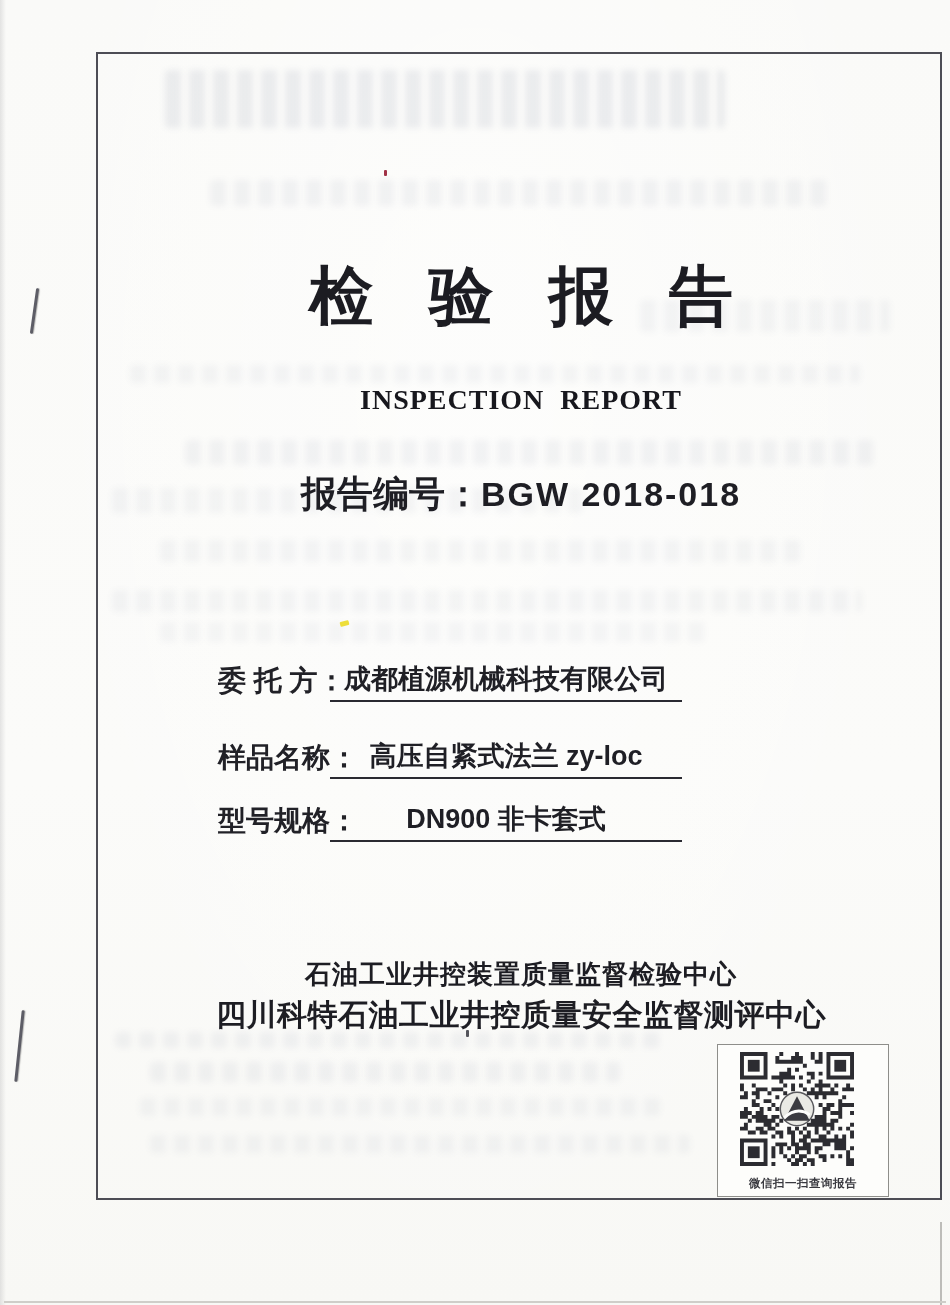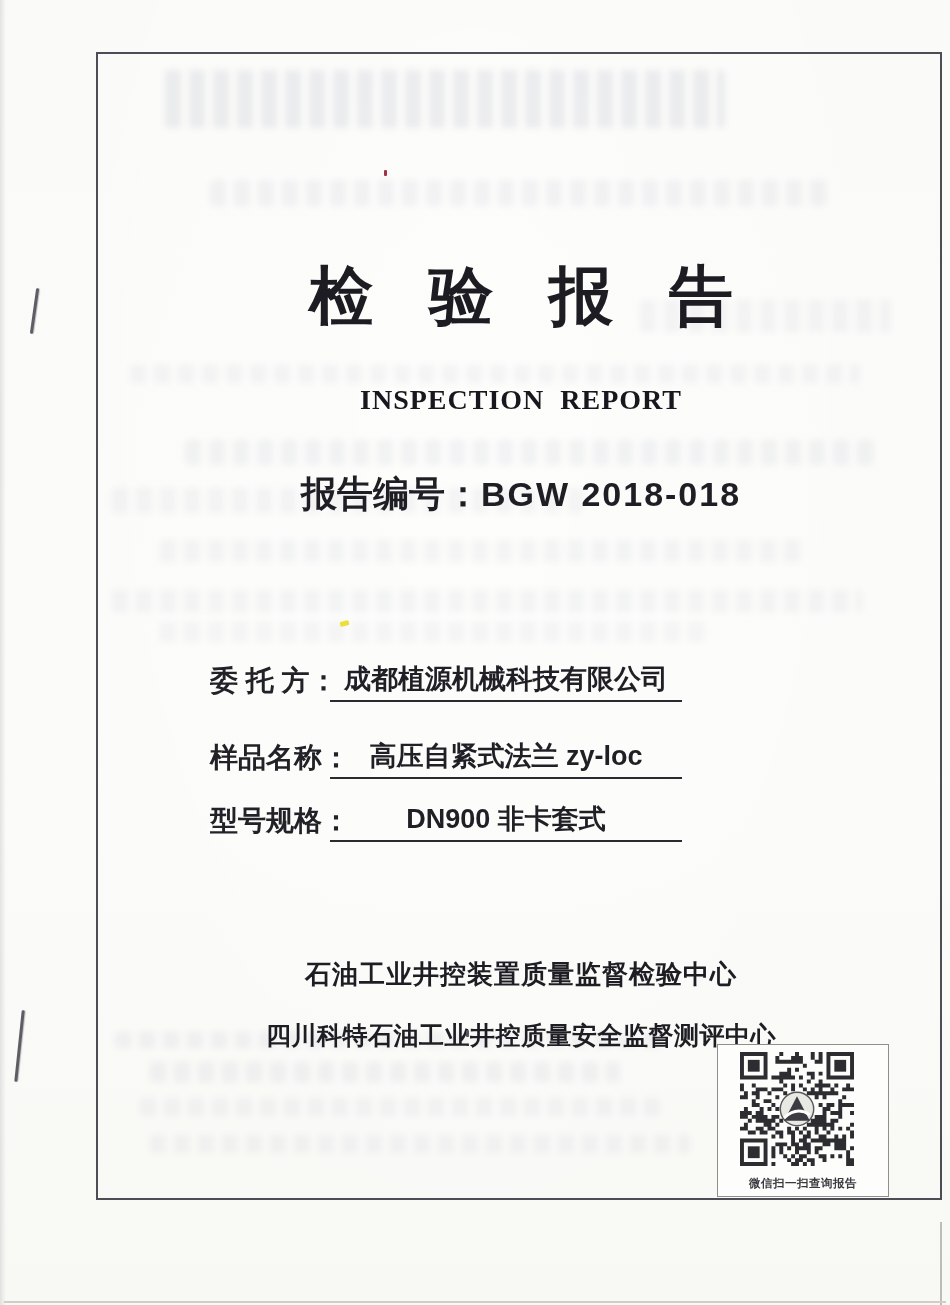--- a/index.html
+++ b/index.html
@@ -27,34 +27,34 @@
 
   .title-en{top:384px;font-family:"Liberation Serif", serif;font-size:28px;
     font-weight:700;letter-spacing:1px;word-spacing:8px;color:#17171d;}
 
   .report-no{top:470px;font-size:36px;font-weight:700;color:#1e1e24;white-space:nowrap;}
   .report-no .num{font-size:34px;letter-spacing:2px;}
 
   
   .field-row{position:absolute;left:96px;width:786px;height:40px;}
   .field-label{
-    position:absolute;left:114px;bottom:2px;font-size:28px;font-weight:700;
+    position:absolute;left:122px;bottom:2px;font-size:28px;font-weight:700;
     white-space:nowrap;color:#212127;}
   .field-line{
     position:absolute;left:234px;bottom:0;width:352px;height:40px;
     border-bottom:2px solid #2a2a31;text-align:center;}
   .field-value{
     position:absolute;left:0;right:0;bottom:3px;font-size:27px;font-weight:700;
     white-space:nowrap;color:#1f1f25;}
 
   .row1{top:662px;} .row2{top:739px;} .row3{top:802px;} .row4{top:874px;}
 
   
   .org1{top:957px;font-size:26px;font-weight:800;letter-spacing:1px;color:#1d1d23;}
-  .org2{top:1019px;font-size:25px;font-weight:800;letter-spacing:.5px;color:#1d1d23;}
+  .org2{top:995px;font-size:30px;font-weight:800;letter-spacing:.5px;color:#1d1d23;}
 
   
   .qr-panel{
     position:absolute;left:717px;top:1044px;width:172px;height:153px;
     border:1.5px solid #8e8e8a;background:#fdfdfb;}
   .qr-code{position:absolute;left:22px;top:7px;width:114px;height:114px;}
   .qr-caption{
     position:absolute;left:0;right:0;bottom:5px;text-align:center;
     font-size:11.5px;font-weight:600;letter-spacing:.5px;color:#39393f;}
 

